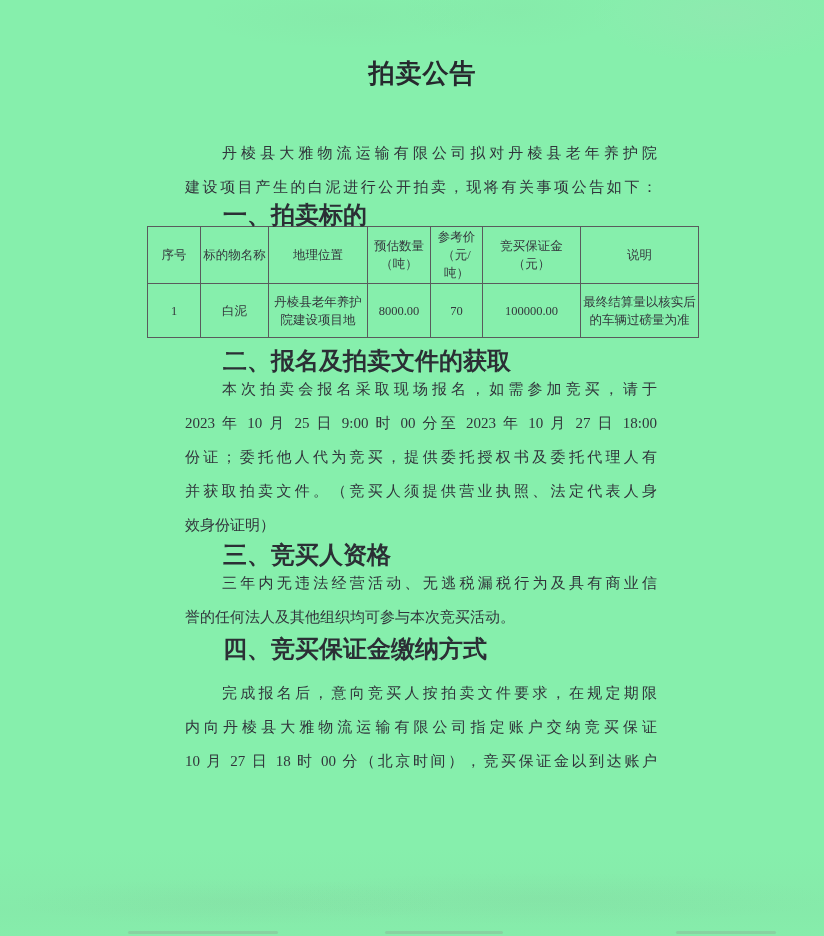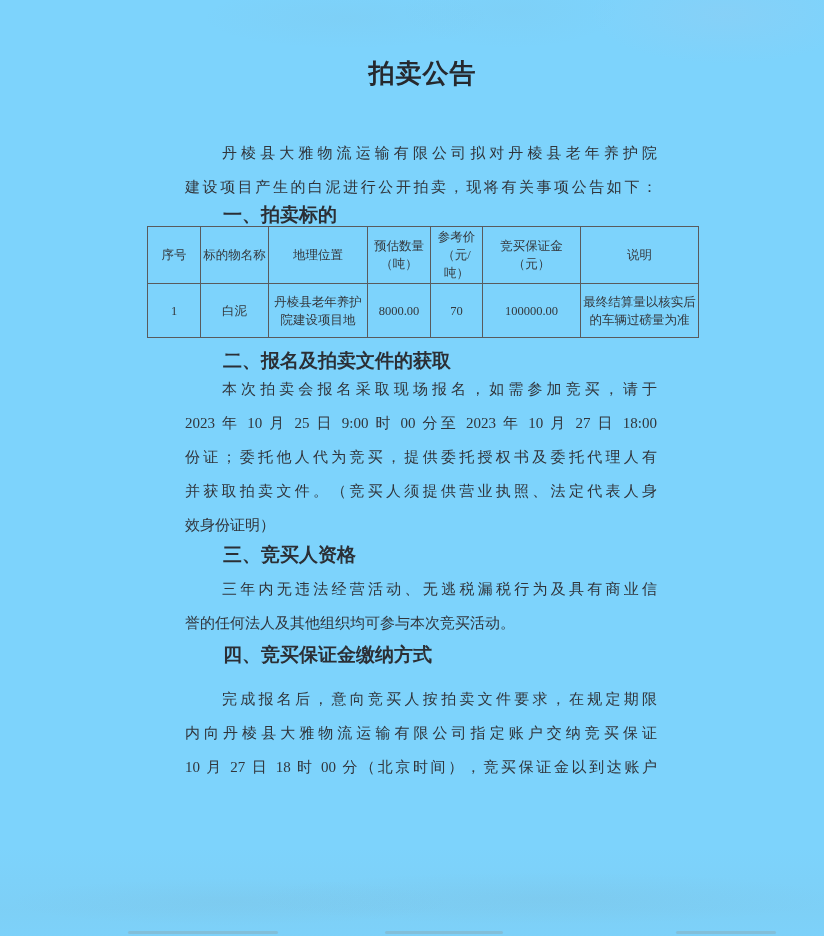--- a/index.html
+++ b/index.html
@@ -3,21 +3,21 @@
 <meta charset="utf-8">
 <style>
   html, body { margin: 0; padding: 0; }
   body { background: #e8e8e6; }
 
   .page {
     position: relative;
     width: 824px;
     height: 936px;
     margin: 0 auto;
-    background: #7dd3fc;
+    background: #86efac;
     overflow: hidden;
     font-family: "Liberation Serif", "DejaVu Serif", serif;
     color: #31353b;
   }
 
   
   .artifact-top {
     position: absolute; top: 0; left: 0; right: 0; height: 70px;
     pointer-events: none;
     background:
@@ -54,31 +54,31 @@
   .line { line-height: 34px; text-align: justify; text-align-last: justify; white-space: nowrap; }
   .line.no-stretch { text-align-last: left; }
   .line.indent { text-indent: 37px; }
 
   .intro { margin-top: 44px; }
 
   .sec-heading {
     margin: 16px 0 0 76px;
     font-family: "Liberation Sans", "DejaVu Sans", sans-serif;
     font-weight: bold;
-    font-size: 19px;
+    font-size: 24px;
     line-height: 22px;
     color: #2b2f35;
   }
   .sec-heading.h1 { margin-top: 0; }
   .sec-heading.h2 { margin-top: 12px; }
   .sec-heading.h3 { margin-top: 2px; }
   .sec-heading.h4 { margin-top: 4px; }
 
   .para.p2 { margin-top: 0; }
-  .para.p3 { margin-top: 6px; }
+  .para.p3 { }
   .para.p4 { margin-top: 16px; }
 
   table.lots {
     margin-top: 0;
     width: 551px;
     border-collapse: collapse;
     table-layout: fixed;
     font-size: 12.5px;
     color: #34383d;
   }

